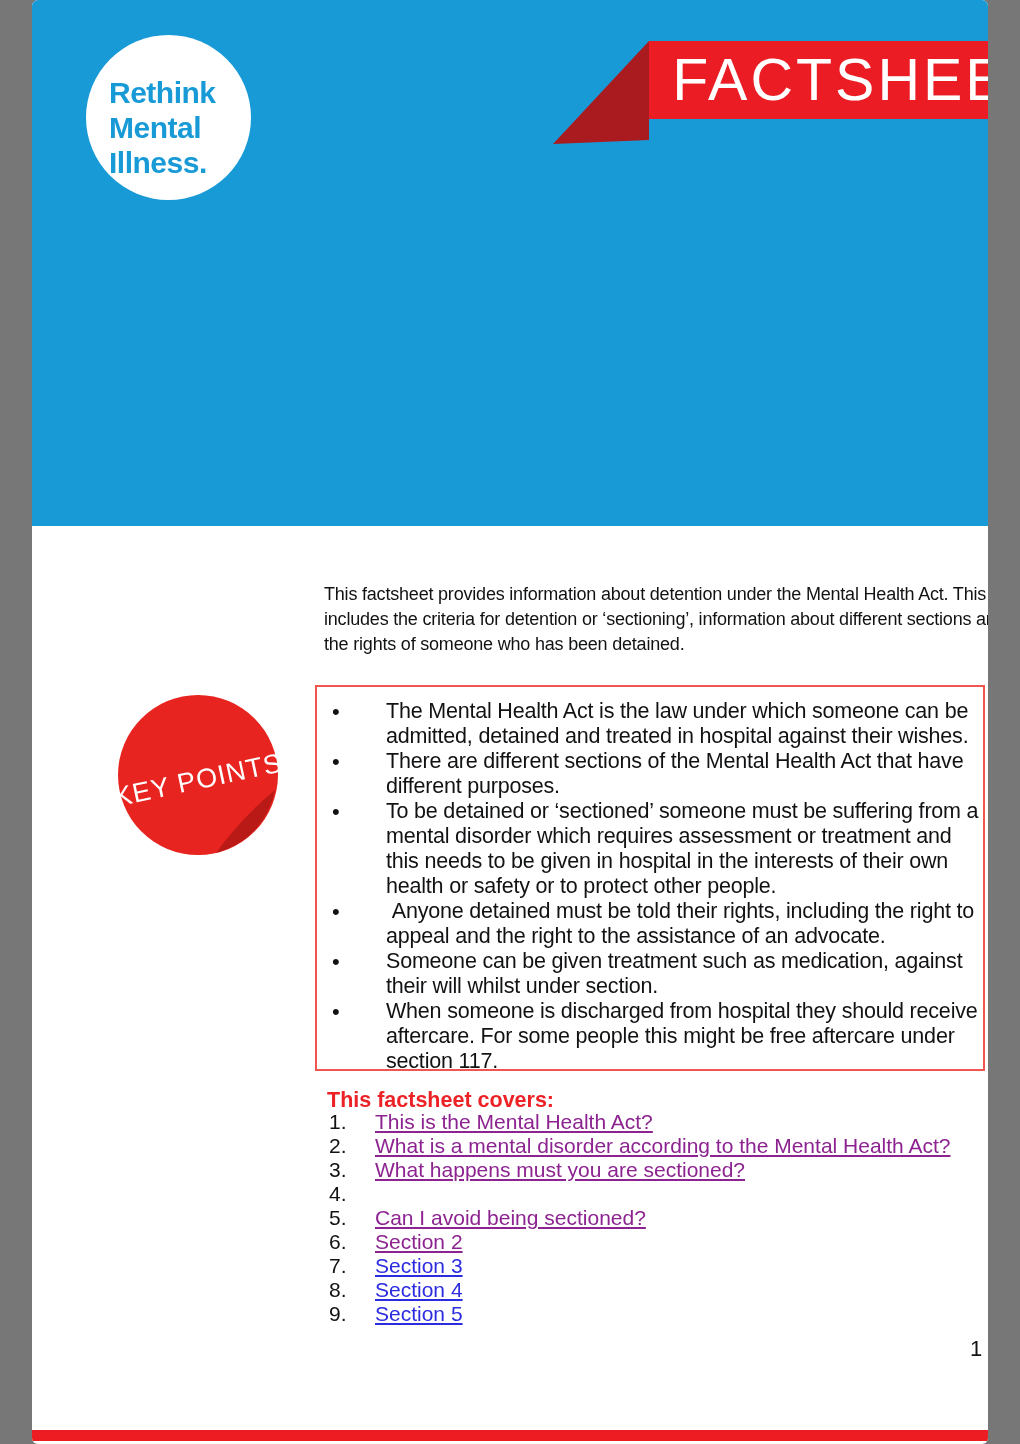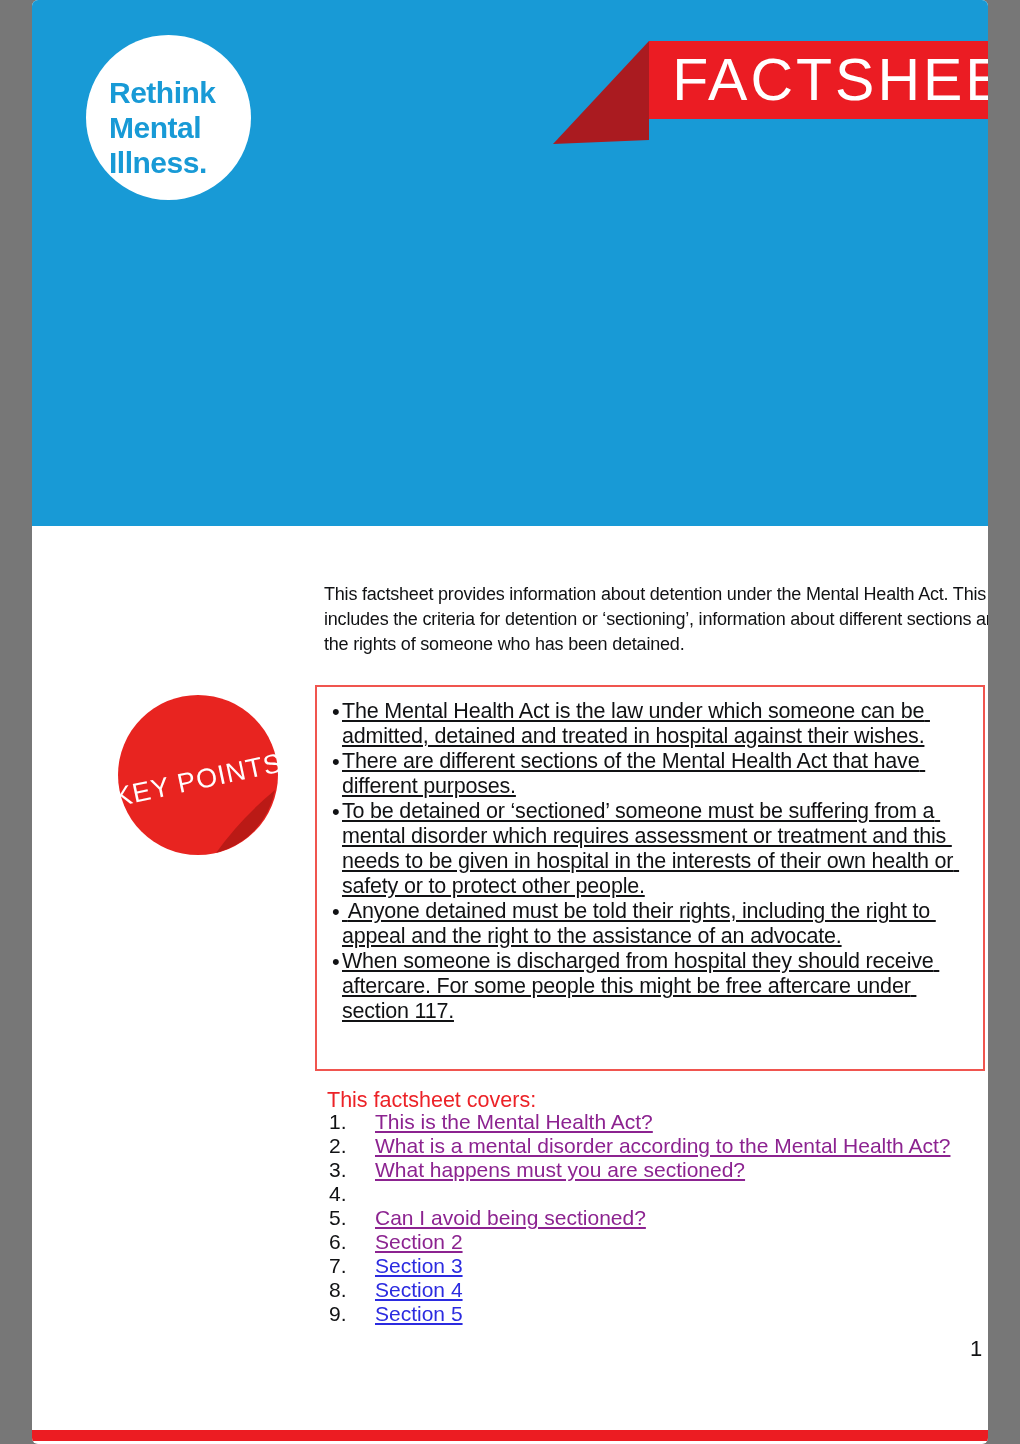--- a/index.html
+++ b/index.html
@@ -26,29 +26,29 @@
   .ribbon span{color:#fff;font-size:59px;font-weight:400;letter-spacing:3px;}
   .doc-title{position:absolute;left:293px;top:318px;width:660px;color:#fff;
     font-size:43px;font-weight:bold;line-height:57px;}
   
   .intro{position:absolute;left:292px;top:582px;width:710px;margin:0;
     font-size:18px;line-height:25px;letter-spacing:-0.2px;}
   
   .kp-box{position:absolute;left:283px;top:685px;width:670px;height:386px;box-sizing:border-box;
     border:2px solid var(--box-border);background:#fff;}
   .kp-box ul{list-style:none;margin:12px 0 0 0;padding:0;}
-  .kp-item{position:relative;padding-left:25px;font-size:21.5px;line-height:25px;letter-spacing:-0.2px;text-decoration:underline;}
+  .kp-item{position:relative;padding-left:69px;font-size:21.5px;line-height:25px;letter-spacing:-0.2px;}
   .kp-item::before{content:"\2022";position:absolute;left:15px;top:0;font-size:22px;}
   .kp-text{white-space:pre-wrap;}
   .badge{position:absolute;left:82px;top:692px;width:168px;height:168px;}
   .badge .disc{fill:var(--sticker-red);}
   .badge .flap{fill:var(--sticker-fold);}
   .badge text{fill:#fff;font-family:"Liberation Sans",sans-serif;font-size:27px;letter-spacing:1px;}
   
-  .covers-heading{position:absolute;left:295px;top:1088px;font-size:21.5px;font-weight:normal;
+  .covers-heading{position:absolute;left:295px;top:1088px;font-size:21.5px;font-weight:bold;
     color:var(--heading-red);}
   .toc{position:absolute;left:297px;top:1110px;margin:0;padding:0;list-style:none;
     font-size:21px;line-height:24px;}
   .toc-item{display:flex;}
   .toc-item .num{width:46px;flex:0 0 46px;color:var(--text);}
   .toc-link{text-decoration:underline;}
   .toc-link.visited{color:var(--link-visited);}
   .toc-link.unvisited{color:var(--link-blue);}
   
   .page-num{position:absolute;left:938px;top:1336px;font-size:22px;}
@@ -93,20 +93,23 @@
         </li>
 
         <li class="kp-item">
           <span class="kp-text">To be detained or ‘sectioned’ someone must be suffering from a mental disorder which requires assessment or treatment and this needs to be given in hospital in the interests of their own health or safety or to protect other people.</span>
         </li>
 
         <li class="kp-item">
           <span class="kp-text"> Anyone detained must be told their rights, including the right to appeal and the right to the assistance of an advocate.</span>
         </li>
 
+        <li class="kp-item">
+          <span class="kp-text">Someone can be given treatment such as medication, against their will whilst under section.</span>
+        </li>
 
         <li class="kp-item">
           <span class="kp-text">When someone is discharged from hospital they should receive aftercare. For some people this might be free aftercare under section 117.</span>
         </li>
       </ul>
   </div>
 
   <div class="covers-heading">This factsheet covers:</div>
 
   <ol class="toc">

